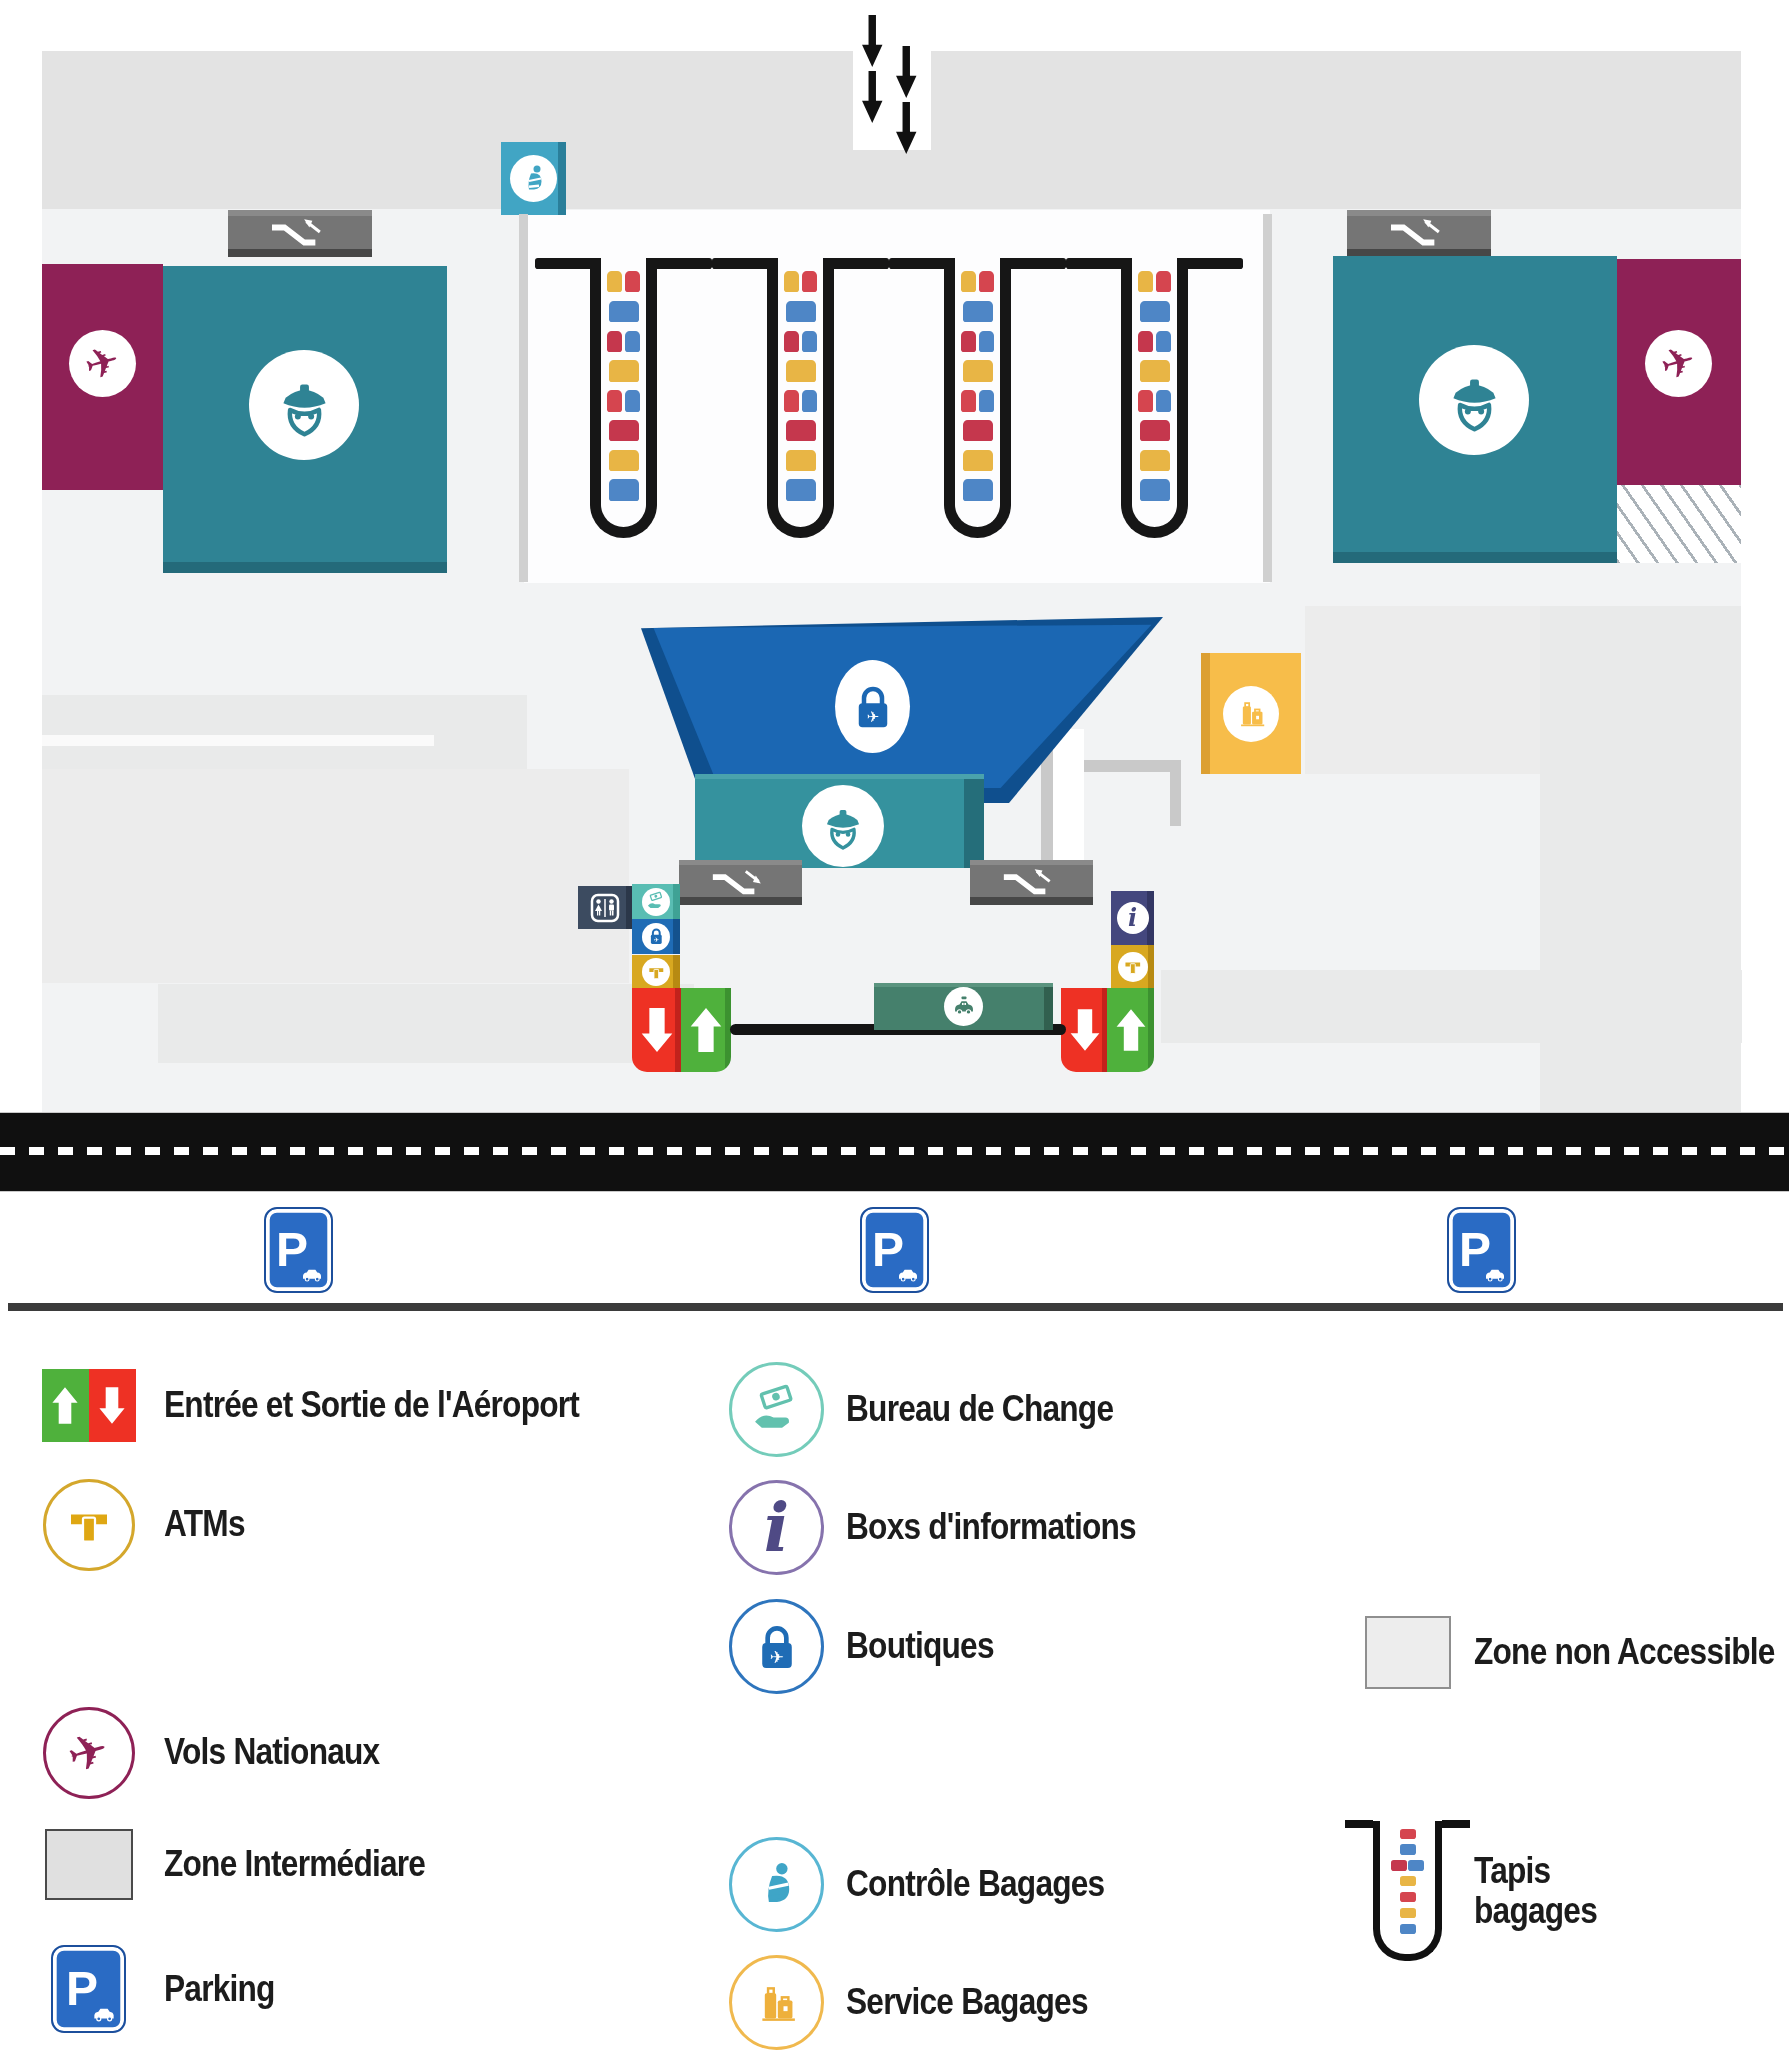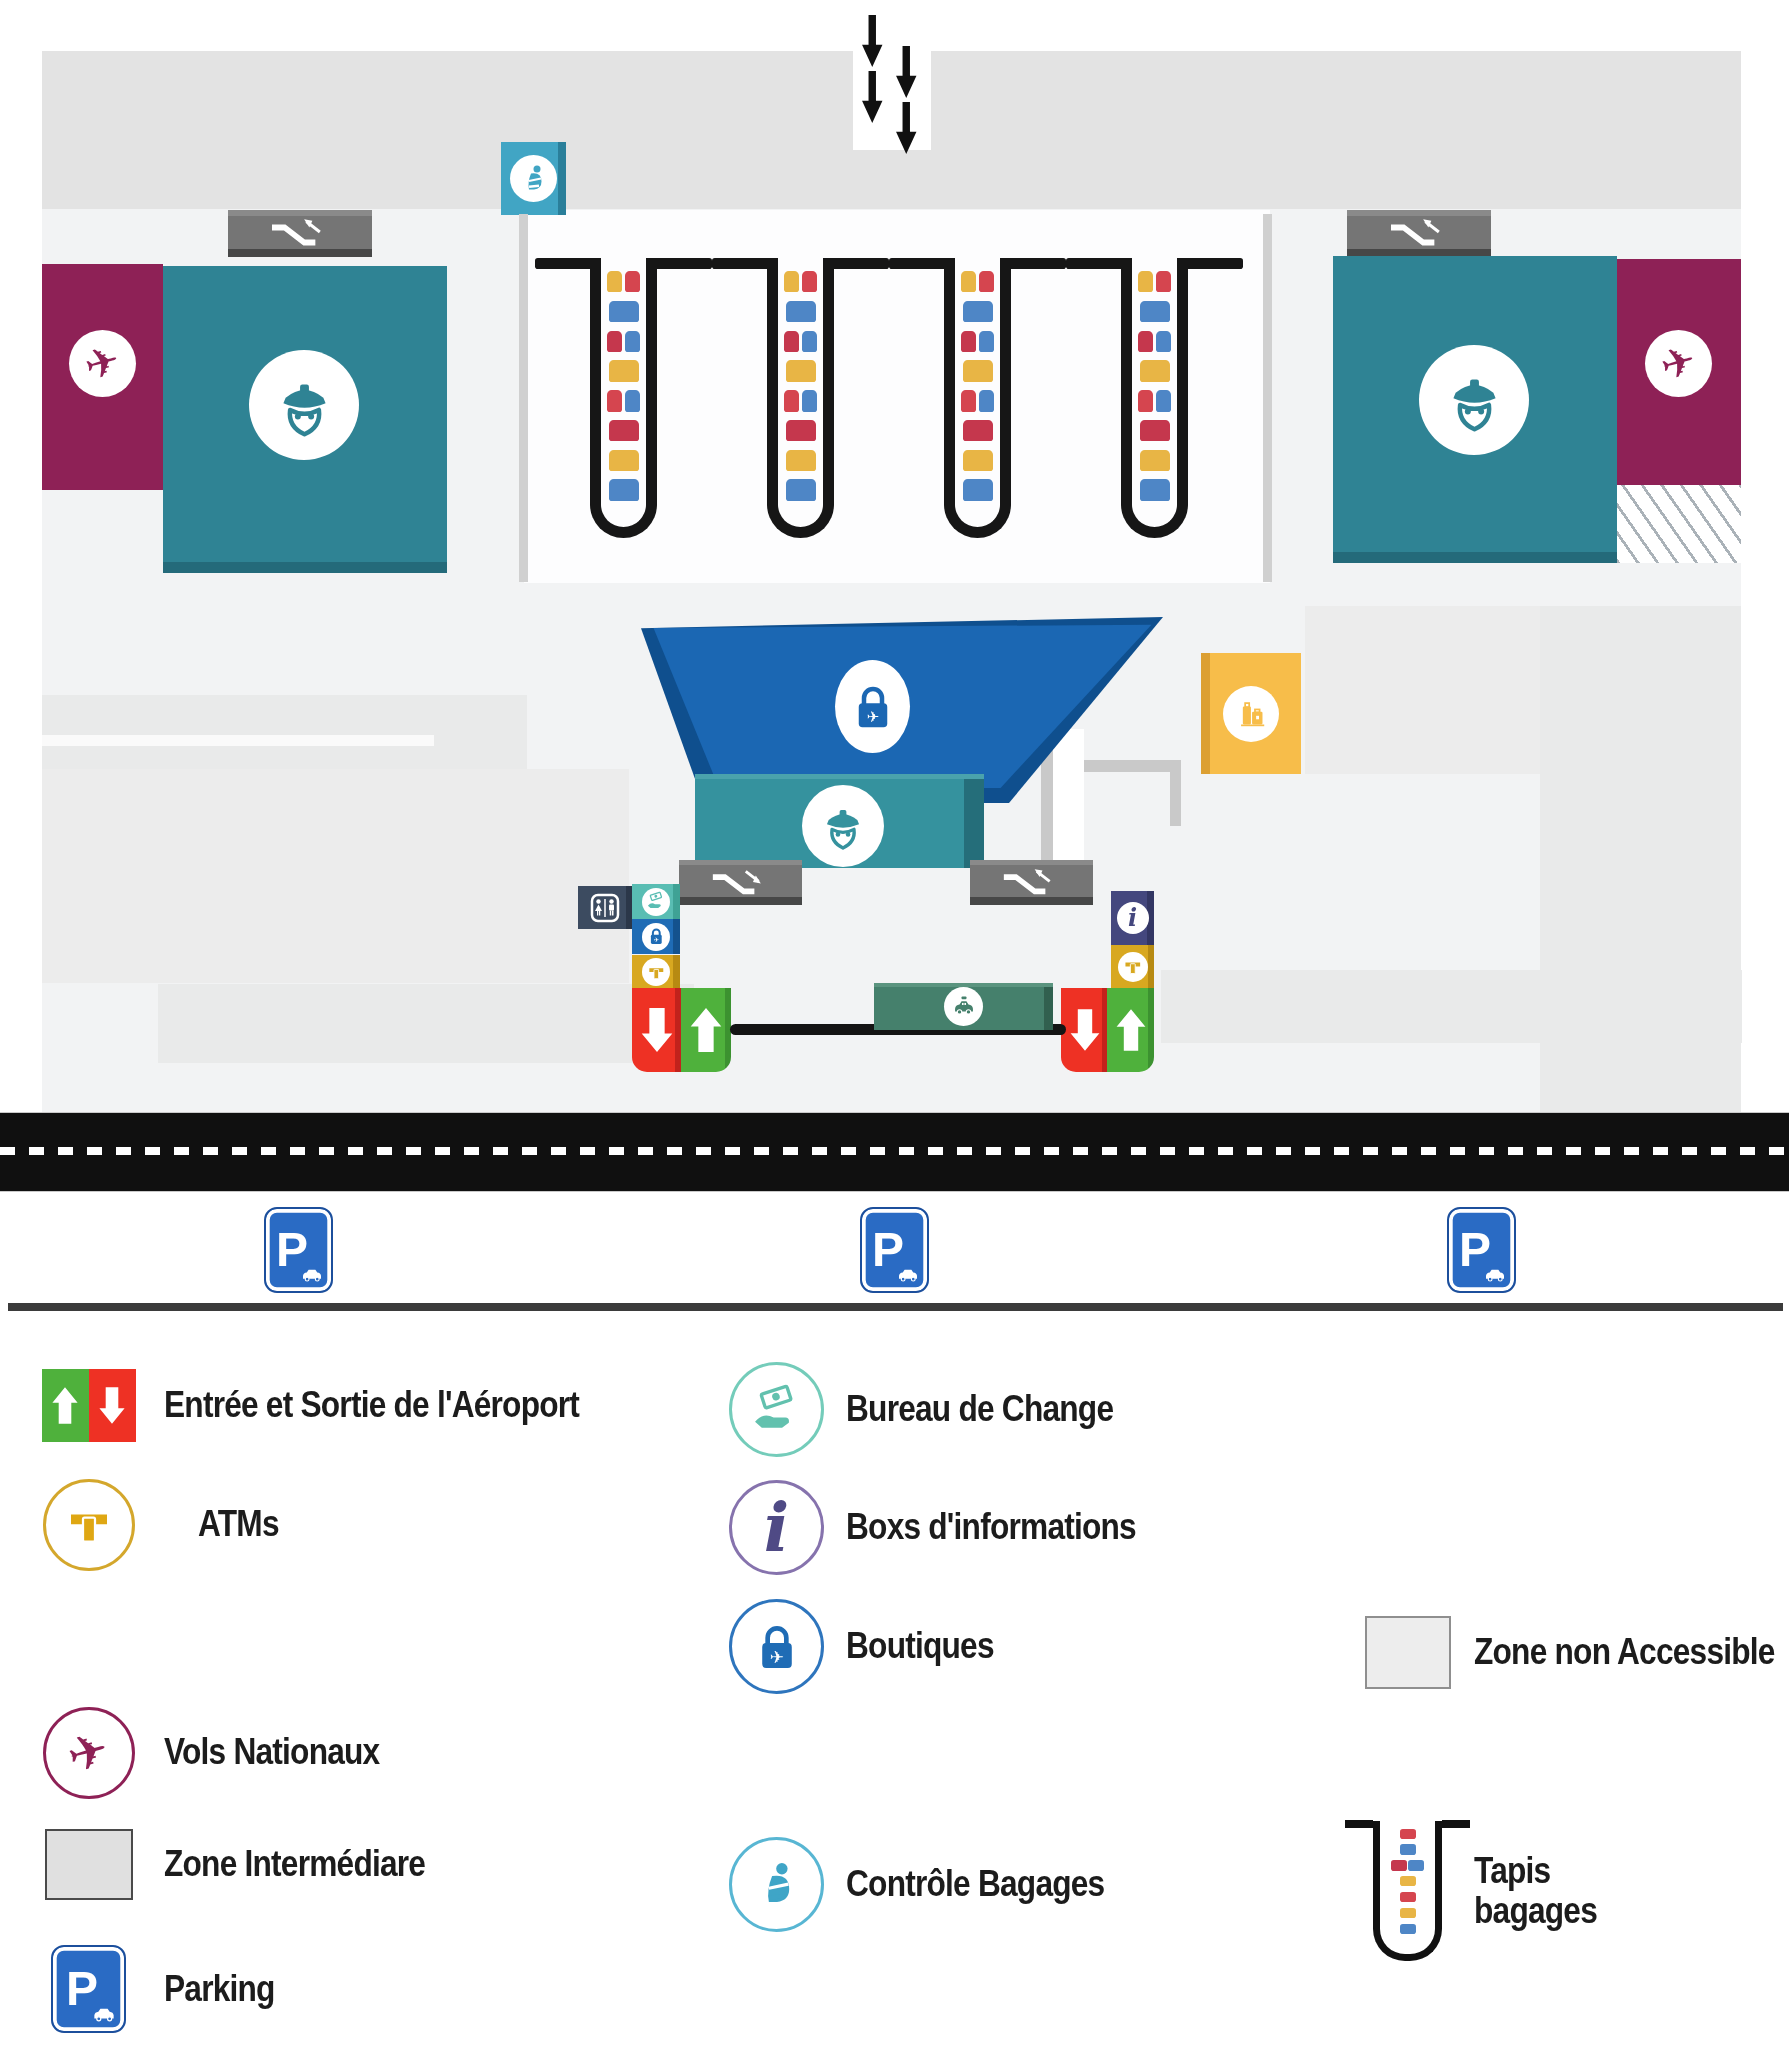--- a/index.html
+++ b/index.html
@@ -501,21 +501,21 @@
         <div class="cell" style="background:#ee3124;">
             <svg width="28" height="45" viewBox="0 0 40 56">
               <path d="M20 54 L38 32 H29 V2 H11 V32 H2 Z" fill="#fff"></path>
             </svg>
           </div>
       </div>
     </div>
     <div class="lg-label" style="margin-left:24px;">Entrée et Sortie de l'Aéroport</div>
   </div>
 
-  <div class="lg-row" style="left:37px;top:1480px;height:89px;gap:34px;">
+  <div class="lg-row" style="left:37px;top:1480px;height:89px;">
     <div class="lg-icon" style="width:103px;">
       <div class="ring" style="width:86px;height:86px;border:3.7px solid #d4a72c;">
         <svg width="48" height="48" viewBox="0 0 64 64">
             <path d="M8 18 h48 v13 H8 z" fill="#dfa713"></path>
             <rect x="24" y="22" width="16" height="32" rx="2" fill="#dfa713" stroke="#fff" stroke-width="3"></rect>
           </svg>
       </div>
     </div>
     <div class="lg-label" style="margin-left:24px;">ATMs</div>
   </div>
@@ -588,20 +588,33 @@
       <svg width="52" height="52" viewBox="0 0 64 64">
         <circle cx="38" cy="12" r="7" fill="#3fa5c7"></circle>
         <path d="M26 21 Q47 18 47 37 Q47 51 32 53 L22 53 Q19 38 26 21 Z" fill="#3fa5c7"></path>
         <path d="M22 36 L46 31" stroke="#fff" stroke-width="4"></path>
         <rect x="22" y="44" width="20" height="5" fill="#3fa5c7" transform="rotate(-6 32 46)"></rect>
       </svg>
     </div>
     <div class="lg-label" style="margin-left:22.4px;">Contrôle Bagages</div>
   </div>
 
+  <div class="lg-row" style="left:729px;top:1958px;height:89px;">
+    <div class="ring" style="width:89px;height:89px;border:3.7px solid #f0b94e;flex:0 0 auto;">
+      <svg width="52" height="52" viewBox="0 0 64 64">
+        <rect x="21" y="14" width="7" height="7" fill="none" stroke="#eeb03c" stroke-width="3"></rect>
+        <rect x="17" y="20" width="14" height="31" rx="2" fill="#eeb03c"></rect>
+        <rect x="38" y="25" width="8" height="5" fill="none" stroke="#eeb03c" stroke-width="3"></rect>
+        <rect x="33" y="29" width="18" height="22" rx="2" fill="#eeb03c"></rect>
+        <rect x="40" y="36" width="5" height="6" fill="#fff"></rect>
+        <rect x="14" y="51" width="40" height="3" fill="#eeb03c"></rect>
+      </svg>
+    </div>
+    <div class="lg-label" style="margin-left:22.4px;">Service Bagages</div>
+  </div>
 
 
 
   <div class="lg-row" style="left:1363px;top:1613px;height:78px;">
     <div class="lg-icon" style="width:89px;">
       <div class="swatch" style="width:86px;height:73px;background:#ededed;border:2.8px solid #8f8f8f;"></div>
     </div>
     <div class="lg-label" style="margin-left:22.4px;">Zone non Accessible</div>
   </div>
 

